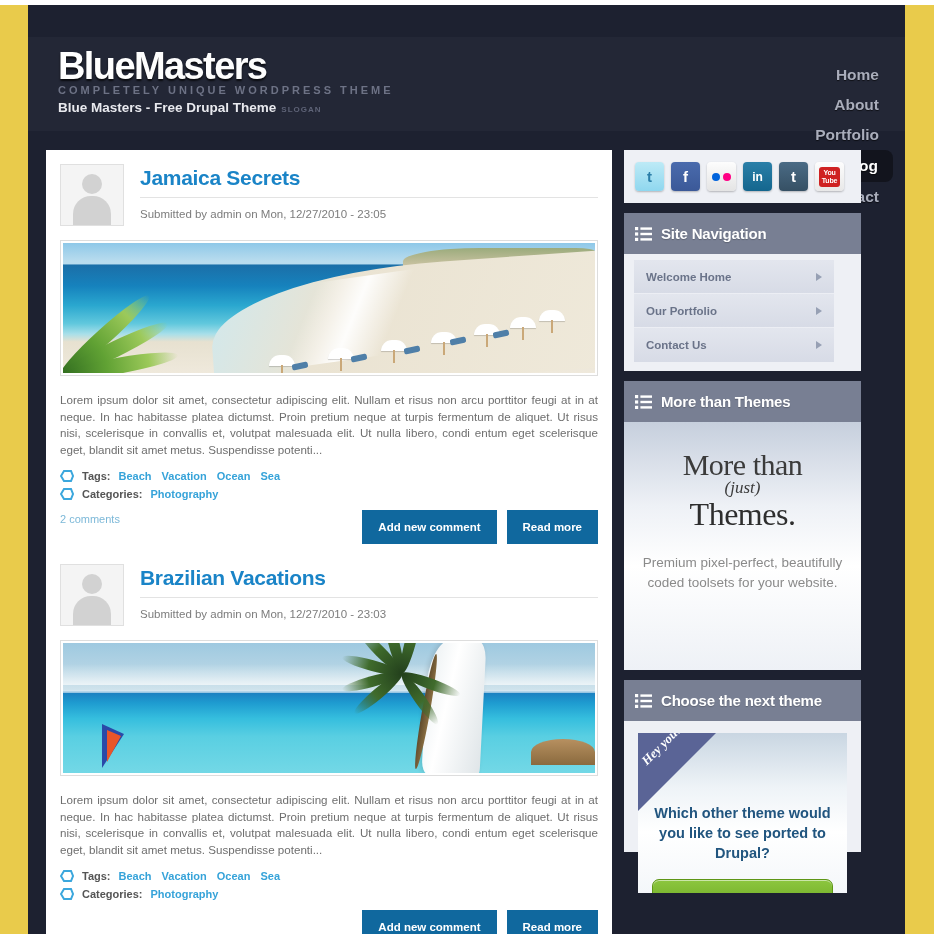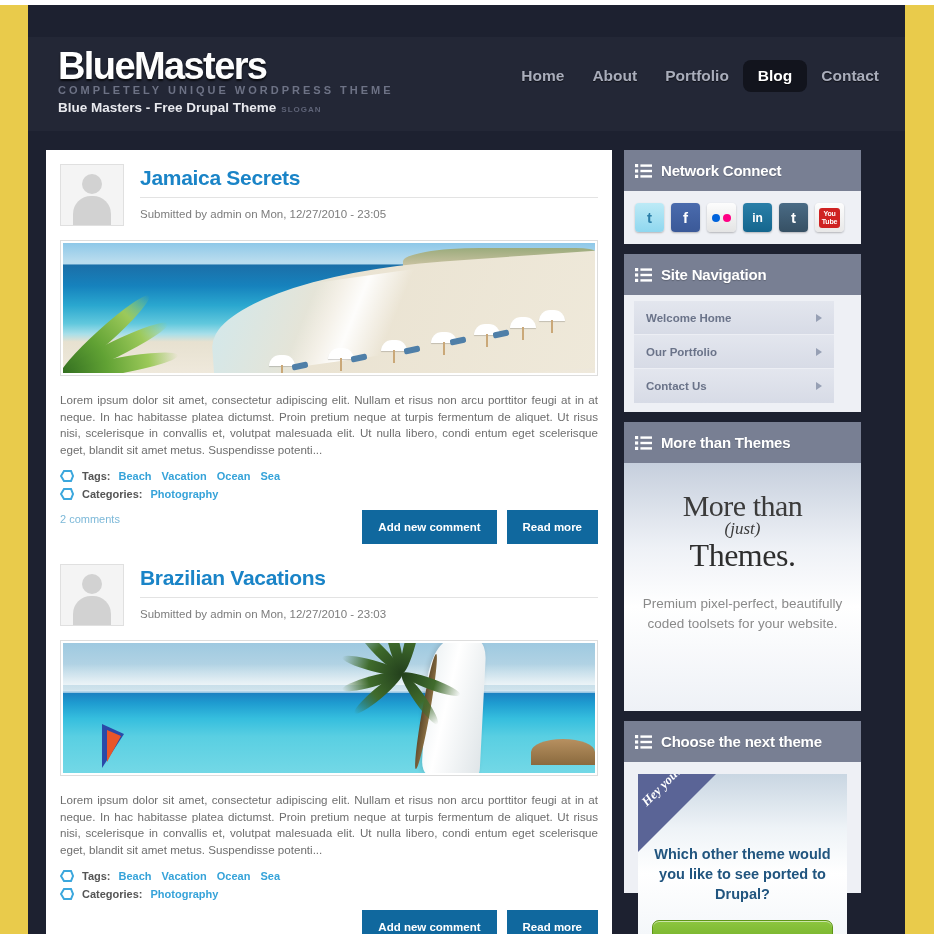--- a/index.html
+++ b/index.html
@@ -63,21 +63,21 @@
   }
   .site-slogan .slogan-tag {
     font-size: 8px; color: #5e6377; letter-spacing: 1px;
     font-weight: bold; margin-left: 5px;
     text-transform: uppercase;
   }
 
   
   .main-nav {
     position: absolute; right: 12px; top: 23px;
-    display: flex; align-items: center; gap: 0px;
+    display: flex; align-items: flex-end; gap: 0px; flex-direction: column;
   }
   .nav-item {
     font-size: 15.5px; font-weight: bold; color: #a9adbb;
     padding: 6px 14px; border-radius: 4px;
     white-space: nowrap; cursor: pointer;
     text-shadow: 0 1px 1px rgba(0,0,0,.6);
   }
   .nav-item.active {
     background: #12141d; color: #ffffff;
     padding: 7px 15px;
@@ -602,33 +602,20 @@
               <span class="btn">Read more</span>
             </span>
           </div>
         </div>
 
       </div>
 
       <div class="side-col">
 
         <div class="widget">
-          <div class="widget-head">
-            <span class="wh-icon">
-              <svg width="17" height="14" viewBox="0 0 17 14">
-                <rect x="0" y="0" width="3.2" height="3.2" fill="#ffffff"></rect>
-                <rect x="0" y="5.4" width="3.2" height="3.2" fill="#ffffff"></rect>
-                <rect x="0" y="10.8" width="3.2" height="3.2" fill="#ffffff"></rect>
-                <rect x="5.4" y="0.4" width="11.6" height="2.4" fill="#ffffff"></rect>
-                <rect x="5.4" y="5.8" width="11.6" height="2.4" fill="#ffffff"></rect>
-                <rect x="5.4" y="11.2" width="11.6" height="2.4" fill="#ffffff"></rect>
-              </svg>
-            </span>
-            <span class="widget-title">Network Connect</span>
-          </div>
           <div class="widget-body">
             <div class="social-row">
               <span class="soc soc-twitter">t</span>
               <span class="soc soc-facebook">f</span>
               <span class="soc soc-flickr">
                 <span class="flickr-dots">
                     <i class="fd-blue"></i>
                     <i class="fd-pink"></i>
                   </span>
               </span>

